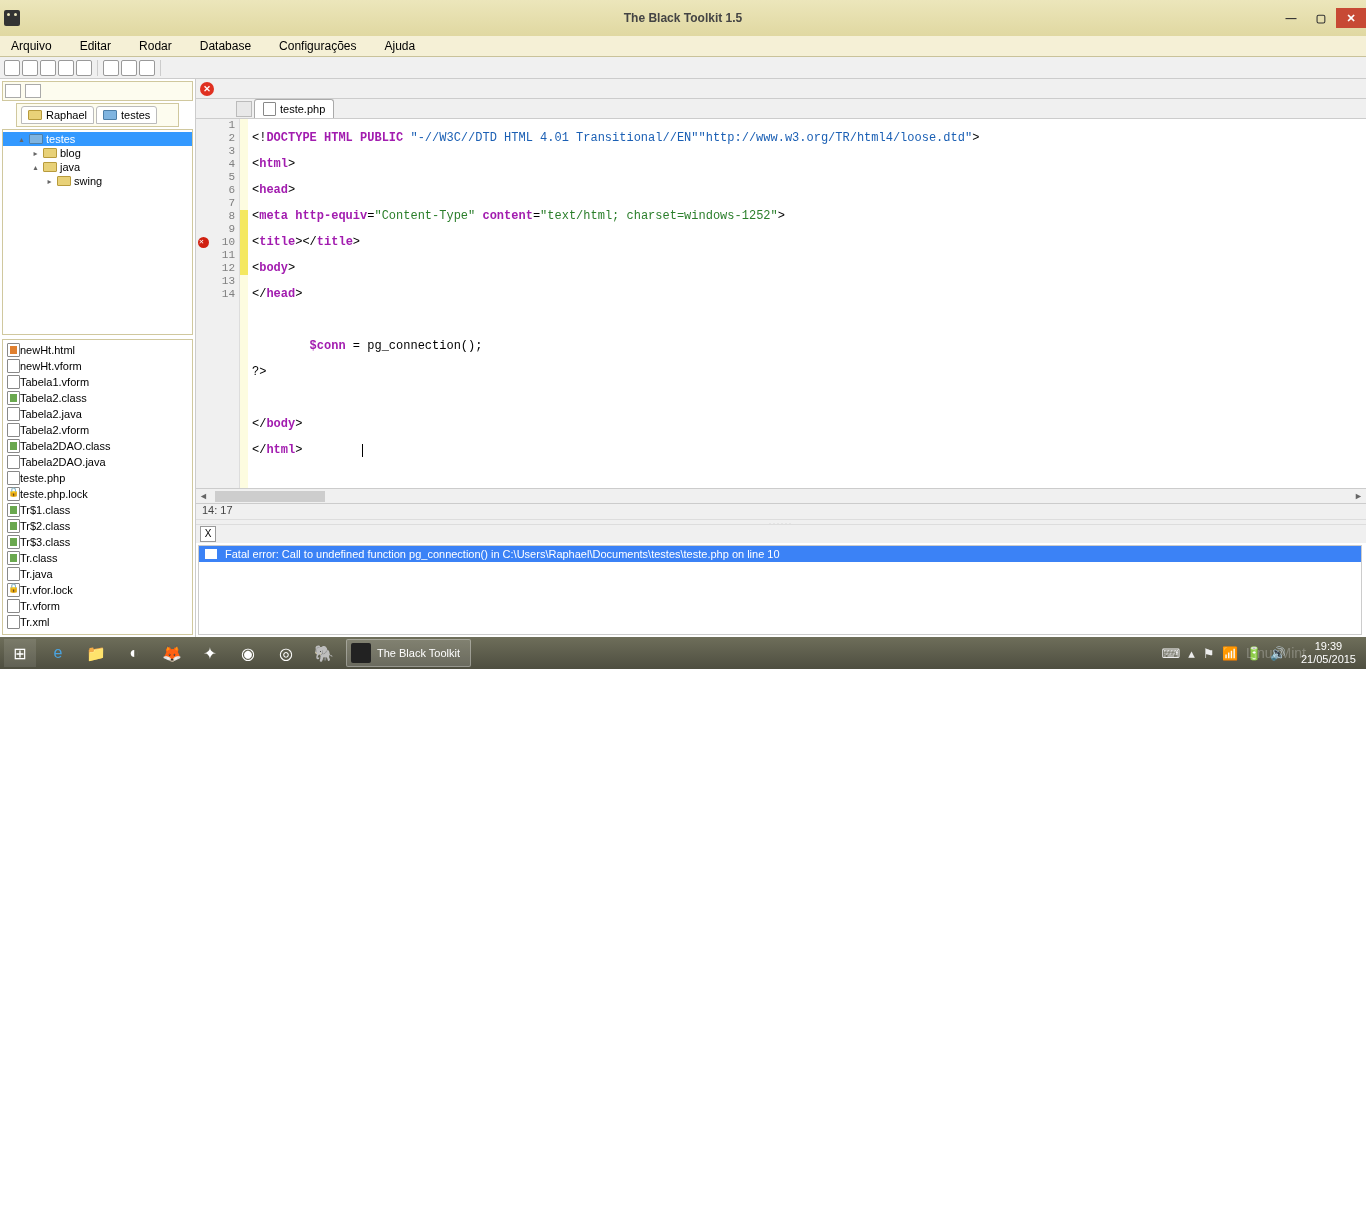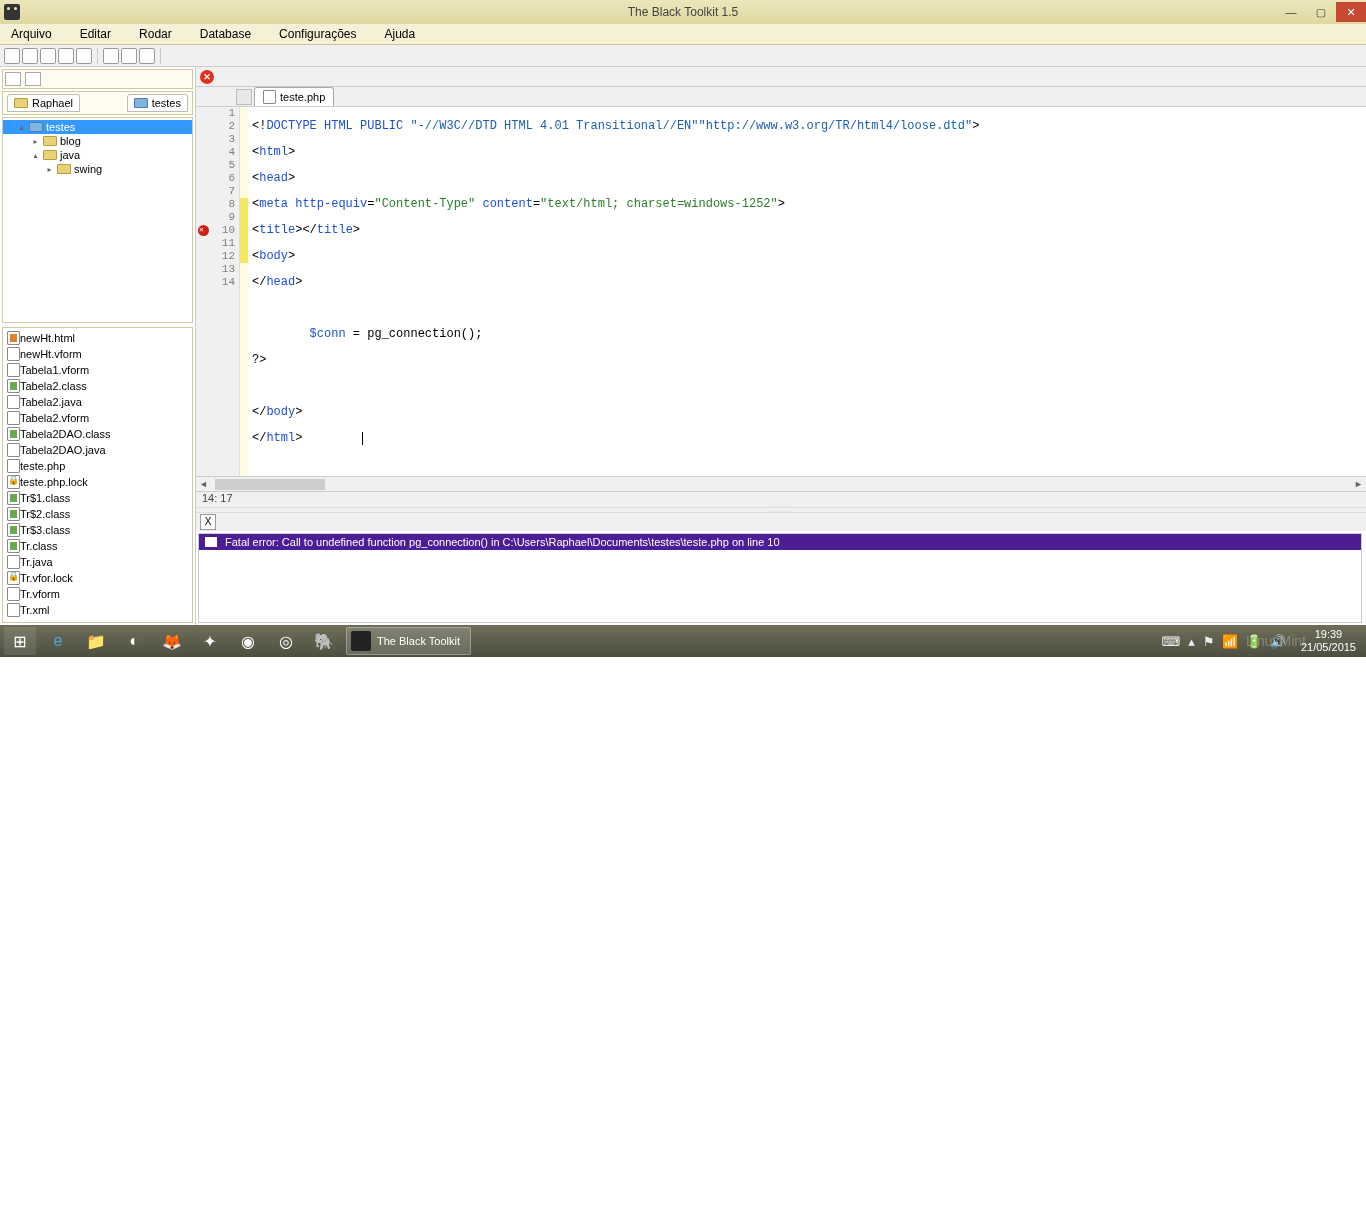--- a/index.html
+++ b/index.html
@@ -1,34 +1,34 @@
 <!DOCTYPE html>
 <html><head>
 <meta charset="utf-8">
 <style>
 * { box-sizing: border-box; margin: 0; padding: 0; }
 body { font-family: "Segoe UI", Tahoma, sans-serif; font-size: 12px; background: #fff; }
-.titlebar { background: linear-gradient(#ece6bb, #e0d8a1); height: 24px; display: flex; align-items: center; position: relative; }
+.titlebar { background: linear-gradient(#ece6bb, #e0d8a1); height: 36px; display: flex; align-items: center; position: relative; font-weight: bold; }
 .app-icon { width: 16px; height: 16px; margin: 0 4px; background: #333; border-radius: 2px; position: relative; }
 .app-icon::before, .app-icon::after { content:''; position:absolute; background:#ece6bb; width:3px; height:3px; top:3px; border-radius:50%; }
 .app-icon::before { left:3px; } .app-icon::after { right:3px; }
 .titlebar-title { position:absolute; left:50%; transform:translateX(-50%); color:#444; font-size:12px; }
 .win-controls { margin-left:auto; display:flex; }
 .win-btn { width:30px; height:20px; display:flex; align-items:center; justify-content:center; font-size:11px; color:#333; }
 .win-close { background:#c74934; color:#fff; }
 .menubar { background:#f5f0d6; border-bottom:1px solid #c9c29a; padding:1px 4px; display:flex; gap:14px; }
 .menu-item { padding:2px 7px; cursor:default; }
 .toolbar { background:#f0f0f0; border-bottom:1px solid #ccc; padding:2px 4px; display:flex; align-items:center; gap:2px; height:22px; }
 .tool-ic { width:16px; height:16px; display:inline-block; border:1px solid #999; background:#fff; border-radius:2px; }
 .tool-sep { width:1px; height:16px; background:#ccc; margin:0 3px; }
 .main-row { display:flex; height:558px; }
 .left-col { width:196px; display:flex; flex-direction:column; border-right:1px solid #ccc; }
 .proj-tools { border:1px solid #d0c89e; margin:2px; padding:2px; display:flex; gap:4px; background:#fdfcef; }
 .mini-ic { width:16px; height:14px; border:1px solid #aaa; background:#fff; }
-.proj-tabs { display:flex; gap:2px; padding:2px 4px; background:#fdfcef; border:1px solid #d0c89e; margin:0 2px;justify-content:space-between; }
+.proj-tabs { display:flex; gap:2px; padding:2px 4px; background:#fdfcef; border:1px solid #d0c89e; margin:0 16px; }
 .proj-tab { display:flex; align-items:center; gap:4px; padding:2px 6px; border:1px solid #bbb; background:#fff; border-radius:3px 3px 0 0; font-size:11px; }
 .folder-ic { width:14px; height:10px; background:#e8d178; border:1px solid #b89b3c; border-radius:1px; display:inline-block; }
 .folder-ic.blue { background:#7fb4e0; border-color:#4d7fa8; }
 .tree-area { flex:1; border:1px solid #d0c89e; margin:2px; background:#fff; overflow:auto; font-size:11px; padding:2px 0; }
 .tree-item { display:flex; align-items:center; gap:3px; padding:1px 2px; white-space:nowrap; }
 .tree-item.sel { background:#3399ff; color:#fff; }
 .tree-toggle { width:9px; height:9px; display:inline-flex; align-items:center; justify-content:center; font-size:8px; color:#666; }
 .indent1 { padding-left:14px; } .indent2 { padding-left:28px; } .indent3 { padding-left:42px; }
 .file-list { height:296px; border:1px solid #d0c89e; margin:2px; background:#fff; overflow:auto; font-size:11px; padding:2px 0; }
 .file-item { display:flex; align-items:center; gap:0; padding:1px 4px; }
@@ -45,33 +45,33 @@
 .editor-body { flex:1; display:flex; background:#fff; font-family:"Courier New",monospace; font-size:12px; overflow:hidden; position:relative; }
 .gutter { width:44px; background:#f0f0f0; border-right:1px solid #ddd; text-align:right; color:#808080; padding:0 4px 0 0; line-height:13px; font-size:11px; position:relative; }
 .gut-line { height:13px; position:relative; }
 .gut-err { position:absolute; left:2px; top:1px; width:11px; height:11px; background:#d02010; border-radius:50%; }
 .gut-err::after { content:'✕'; color:#fff; font-size:8px; position:absolute; left:1px; top:-2px; }
 .fold-col { width:8px; background:#fdfce0; }
 .fold-mark { height:13px; }
 .fold-mark.y { background:#f4e860; }
 .code-area { flex:1; padding:0 4px; line-height:13px; white-space:pre; overflow:auto; color:#000; }
 .code-line { height:13px; }
-.kw { color:#1d4ed8; font-weight:normal; }
+.kw { color:#a21caf; font-weight:bold; }
 .str { color:#1a5fb4; }
 .val { color:#2a7e2a; }
 .cursor { display:inline-block; width:1px; height:13px; background:#000; vertical-align:top; margin-left:60px; }
 .hscroll { height:15px; background:#f0f0f0; border-top:1px solid #ccc; display:flex; align-items:center; }
 .hscroll-thumb { width:110px; height:11px; background:#cdcdcd; margin-left:4px; }
 .hscroll-arrow { width:15px; text-align:center; color:#666; font-size:9px; }
 .status-row { height:16px; background:#f0f0f0; border-top:1px solid #ccc; padding:0 6px; font-size:11px; color:#444; display:flex; align-items:flex-start; }
 .split-grab { height:6px; background:#f0f0f0; border-top:1px solid #ddd; border-bottom:1px solid #ddd; text-align:center; font-size:6px; color:#aaa; letter-spacing:2px; }
 .console-head { height:18px; background:#f0f0f0; display:flex; align-items:center; padding:0 4px; }
 .console-x { width:16px; height:16px; border:1px solid #999; background:#fff; text-align:center; font-size:10px; line-height:14px; }
 .console-body { height:90px; background:#fff; border:1px solid #ccc; margin:2px 4px 2px 2px; overflow:auto; }
-.console-line { display:flex; align-items:center; gap:8px; background:#4c1d95; color:#fff; font-size:11px; padding:2px 6px; }
+.console-line { display:flex; align-items:center; gap:8px; background:#3b82f6; color:#fff; font-size:11px; padding:2px 6px; }
 .console-ic { width:12px; height:10px; background:#fff; display:inline-block; }
 .taskbar { height:32px; background:linear-gradient(#6e6e5a,#4e4e40); display:flex; align-items:center; padding:0 4px; gap:6px; }
 .start-btn { width:32px; height:28px; background:rgba(255,255,255,0.1); display:flex; align-items:center; justify-content:center; color:#fff; font-size:16px; }
 .tb-ic { width:32px; height:28px; display:flex; align-items:center; justify-content:center; color:#fff; font-size:16px; border-radius:2px; }
 .tb-app { display:flex; align-items:center; gap:6px; background:rgba(255,255,255,0.15); border:1px solid rgba(255,255,255,0.3); height:28px; padding:0 10px 0 4px; color:#fff; font-size:11px; border-radius:2px; }
 .tb-app-ic { width:20px; height:20px; background:#222; border-radius:2px; }
 .tray { margin-left:auto; display:flex; align-items:center; gap:8px; color:#fff; font-size:11px; }
 .tray-ic { font-size:13px; color:#eee; }
 .clock { text-align:center; line-height:13px; padding:0 6px; }
 .watermark { position:absolute; right:60px; color:rgba(255,255,255,0.25); font-size:14px; pointer-events:none; }

